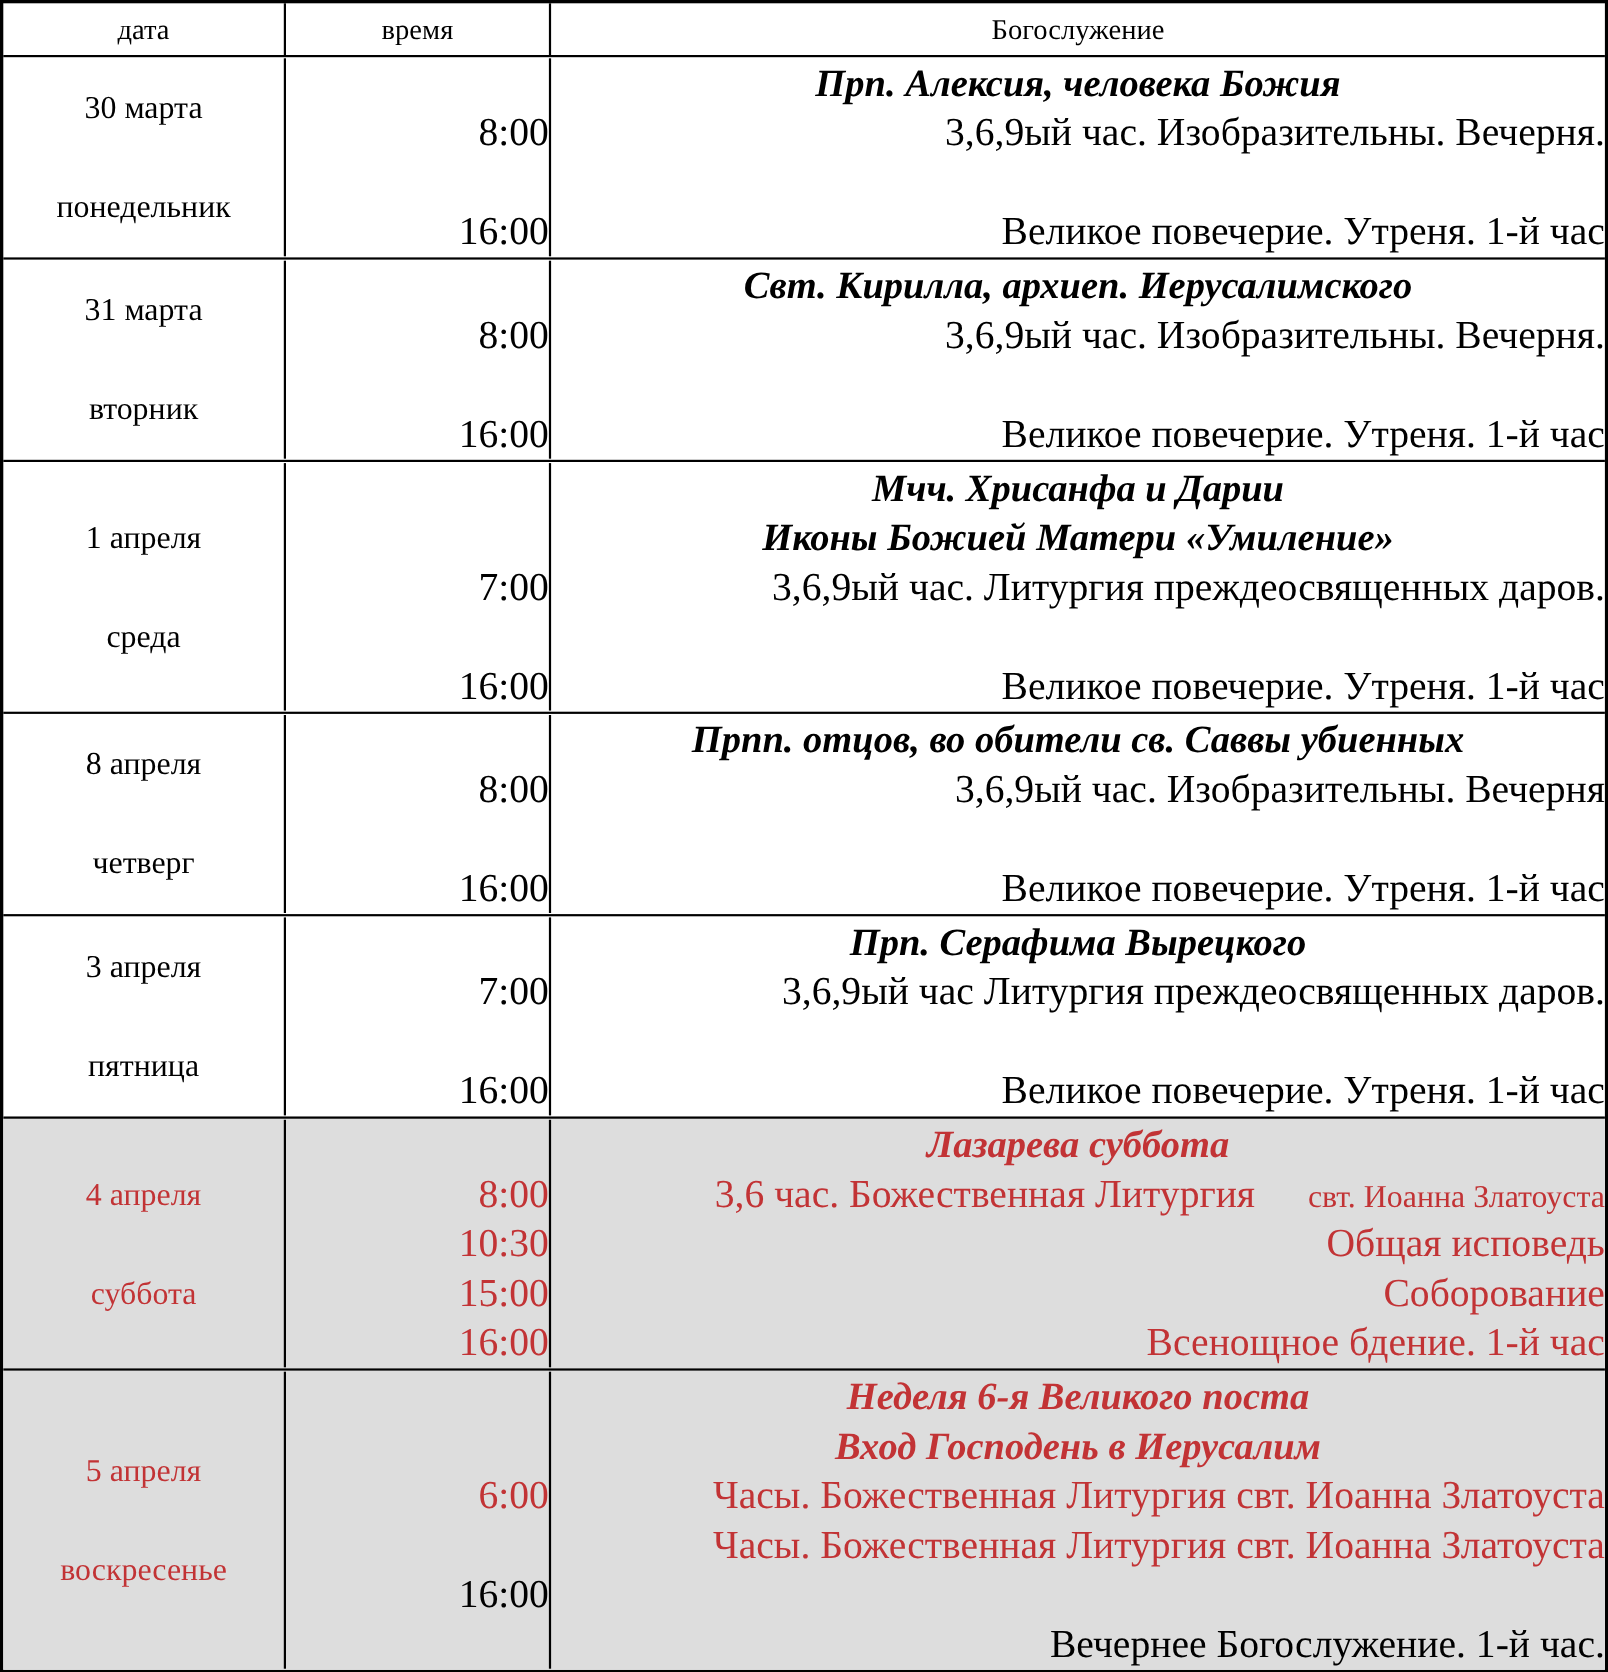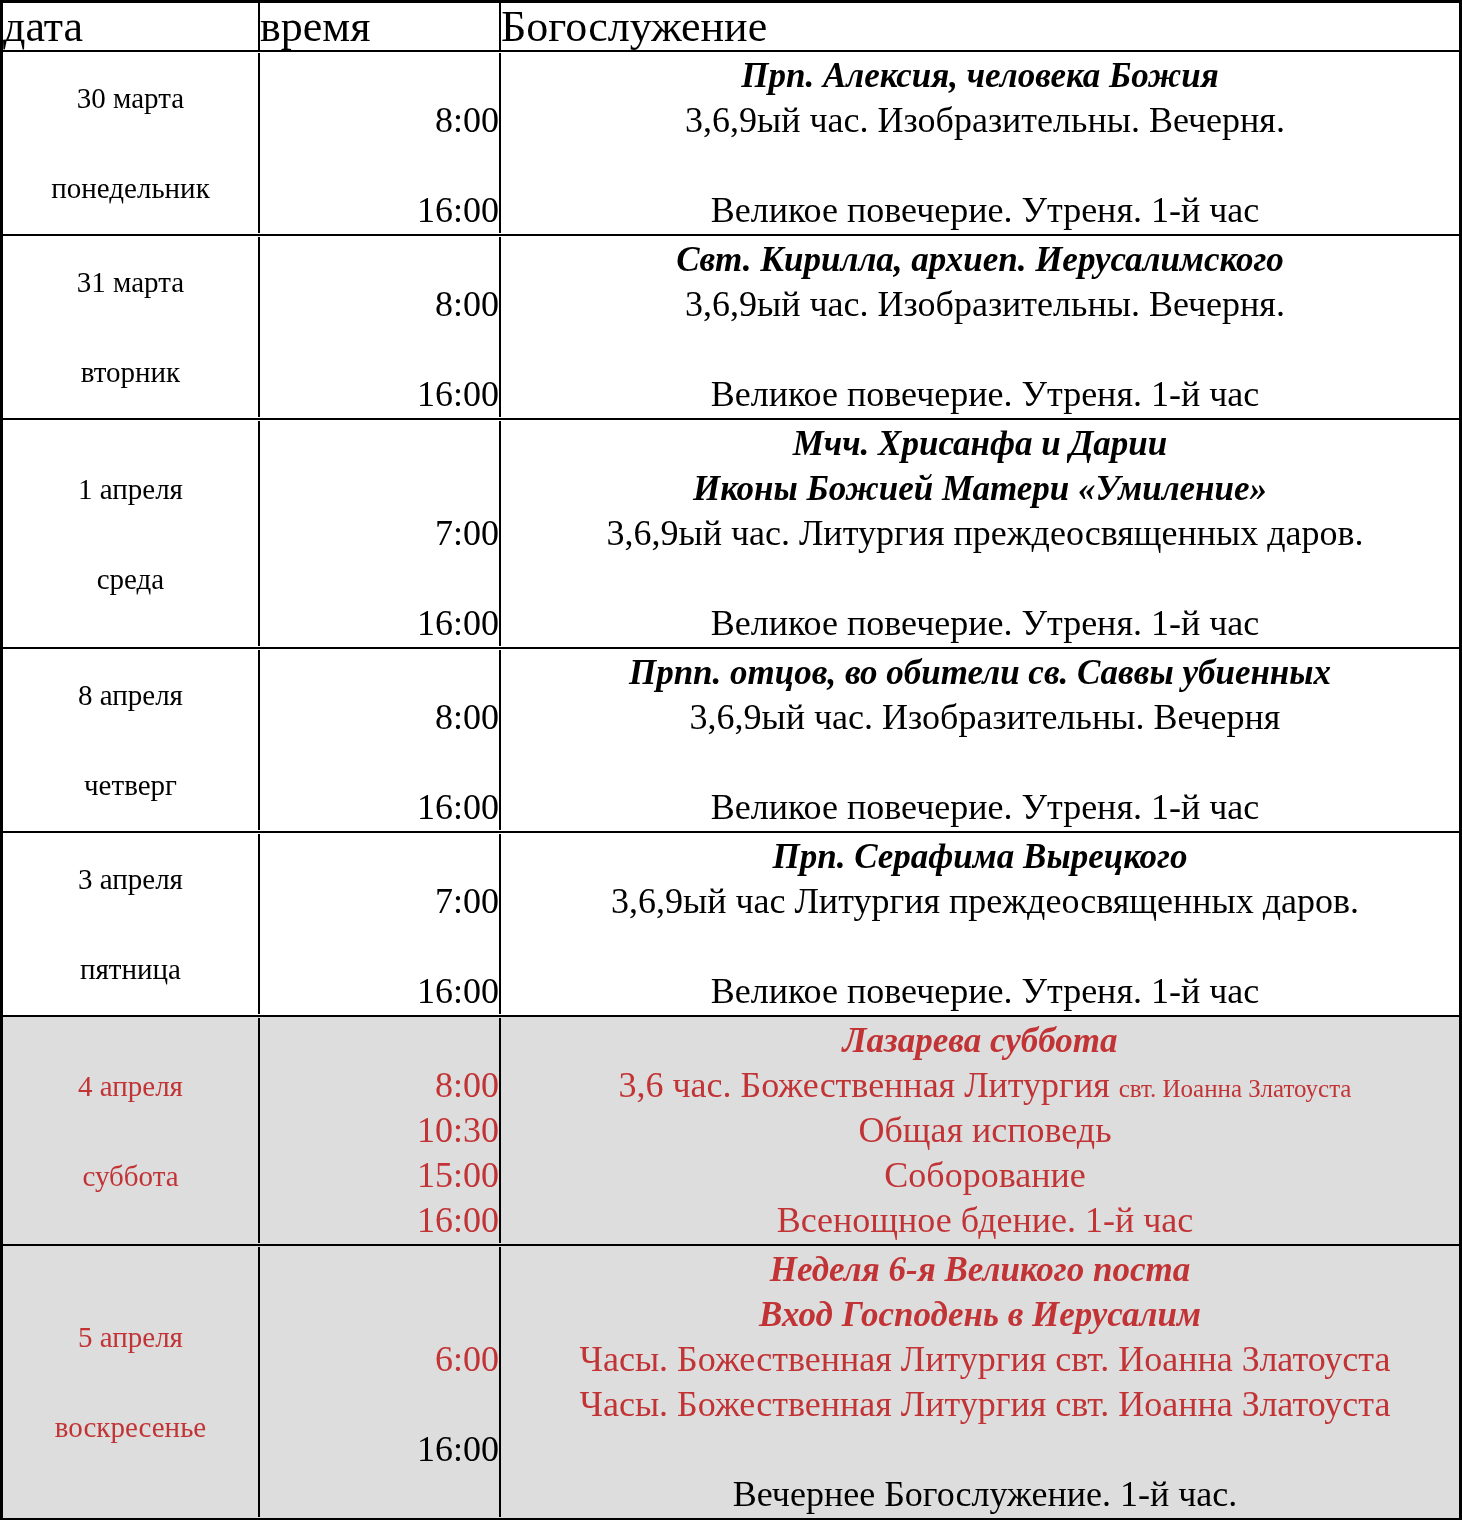--- a/index.html
+++ b/index.html
@@ -18,21 +18,22 @@
     display: grid;
     grid-template-columns: 255px 241px 1fr;
   }
   .row + .row { border-top: 2px solid #000; }
   .cell { overflow: hidden; }
   .cell + .cell { border-left: 2px solid #000; }
 
   .header-row .cell {
     height: 47px;
     line-height: 47px;
-    font-size: 44px;
+    text-align: center;
+    font-size: 26px;
     white-space: nowrap;
   }
 
   .body-row { padding: 1px 0; }
   .body-row.hl { background: var(--gray-bg, #dddddd); color: var(--red, #c23335); }
 
   .date-cell {
     display: flex;
     flex-direction: column;
     align-items: center;
@@ -50,22 +51,22 @@
     font-size: 36px;
     white-space: nowrap;
   }
   .time-cell .line { text-align: right; }
   .svc-cell .line.feast {
     text-align: center;
     font-weight: bold;
     font-style: italic;
     font-size: 35px;
   }
-  .svc-cell .line.service { text-align: center; padding-left: 10px; }
-  .small-seg { font-size: 25px; }
+  .svc-cell .line.service { text-align: right; padding-left: 10px; }
+  .small-seg { font-size: 29px; margin-left: 39px; }
   .black { color: #000 !important; }
 </style>
 </head>
 <body>
 
 <div class="table">
   <div class="row header-row">
     <div class="cell">дата</div>
     <div class="cell">время</div>
     <div class="cell">Богослужение</div>

